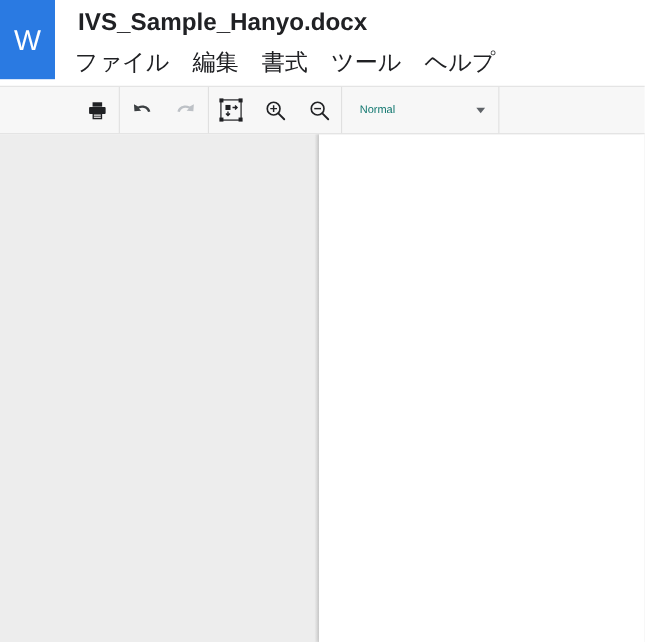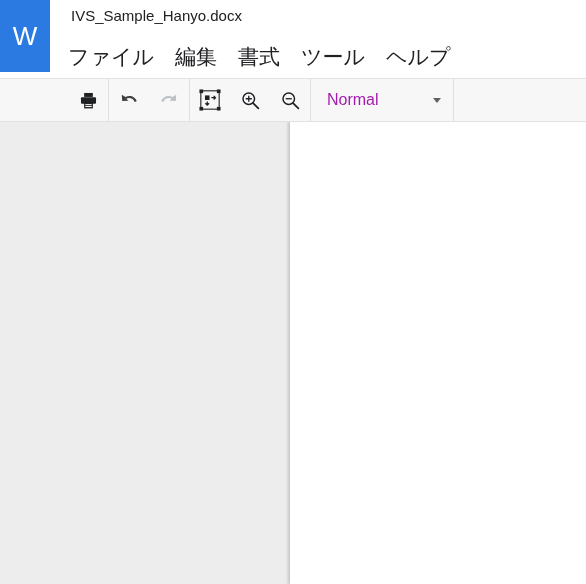--- a/index.html
+++ b/index.html
@@ -40,23 +40,23 @@
   .app-logo span {
     color: #ffffff;
     font-size: 26px;
     font-weight: 400;
     letter-spacing: 0px;
     font-family: "Liberation Sans", sans-serif;
   }
   .doc-title {
     position: absolute;
     left: 71px; top: 7px;
-    font-size: 15px;
+    font-size: 22px;
     color: #202124;
-    font-weight: 400;
+    font-weight: 700;
     white-space: nowrap;
     font-family: "Liberation Sans", sans-serif;
   }
   .menubar {
     position: absolute;
     left: 68px; top: 43px;
     display: flex;
     align-items: center;
     gap: 0px;
     white-space: nowrap;
@@ -114,22 +114,22 @@
   .tb-select {
     height: 42px;
     display: flex;
     align-items: center;
     justify-content: space-between;
     box-sizing: border-box;
     padding: 0 12px 0 16px;
     cursor: default;
   }
   .tb-select .sel-label {
-    font-size: 16px;
-    color: #a21caf;
+    font-size: 10px;
+    color: #0f766e;
     white-space: nowrap;
     font-family: "Liberation Sans", "DejaVu Sans", sans-serif;
   }
   .tb-select .caret {
     margin-left: 14px;
     width: 0; height: 0;
     border-left: 4.5px solid transparent;
     border-right: 4.5px solid transparent;
     border-top: 5px solid #5f6368;
   }

